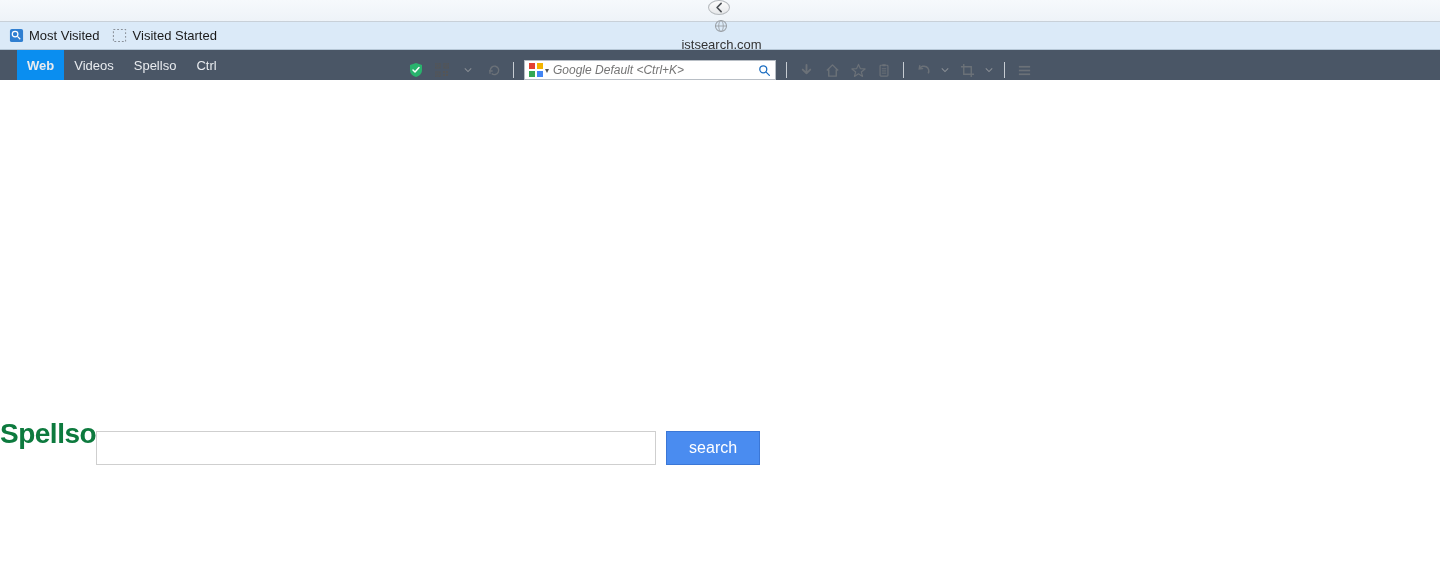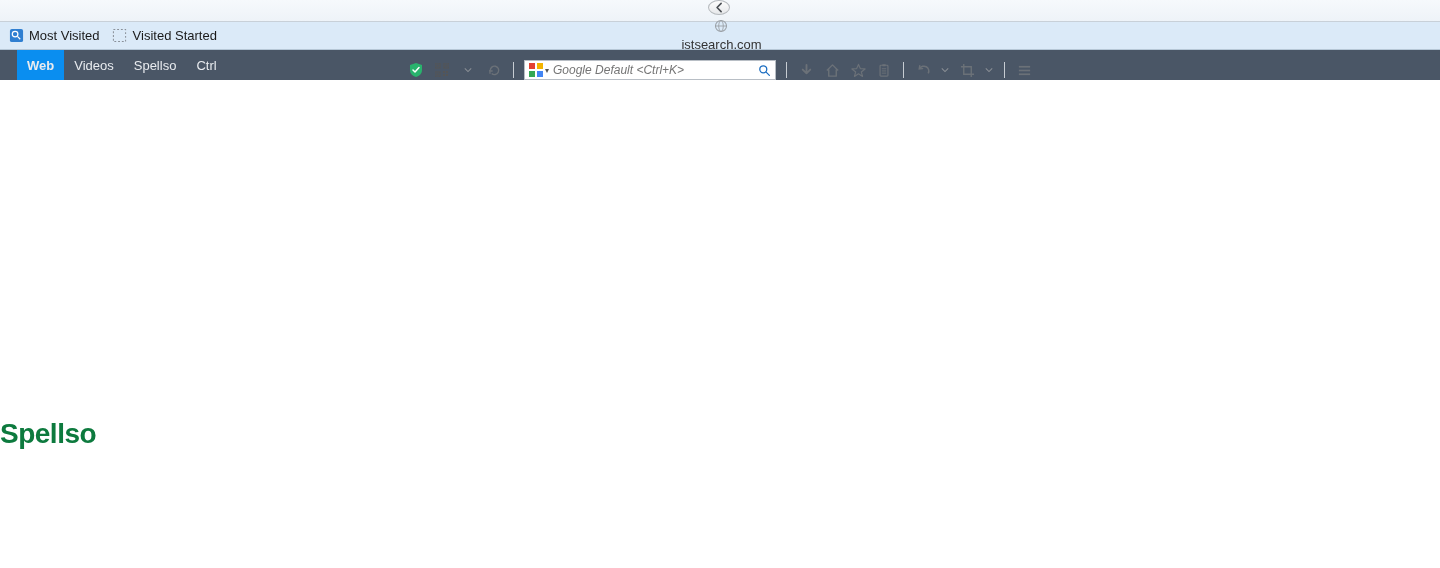--- a/index.html
+++ b/index.html
@@ -266,13 +266,17 @@
 
 <div class="navtabs">
   <div class="navtab active">Web</div>
   <div class="navtab">Videos</div>
   <div class="navtab">Spellso</div>
   <div class="navtab">Ctrl</div>
 </div>
 
 <div class="content">
   <div class="logo">Spellso</div>
+  <div class="searchrow">
+    <input class="main-search" style="">
+    <button class="main-searchbtn">search</button>
+  </div>
 </div>
 
 </body></html>

